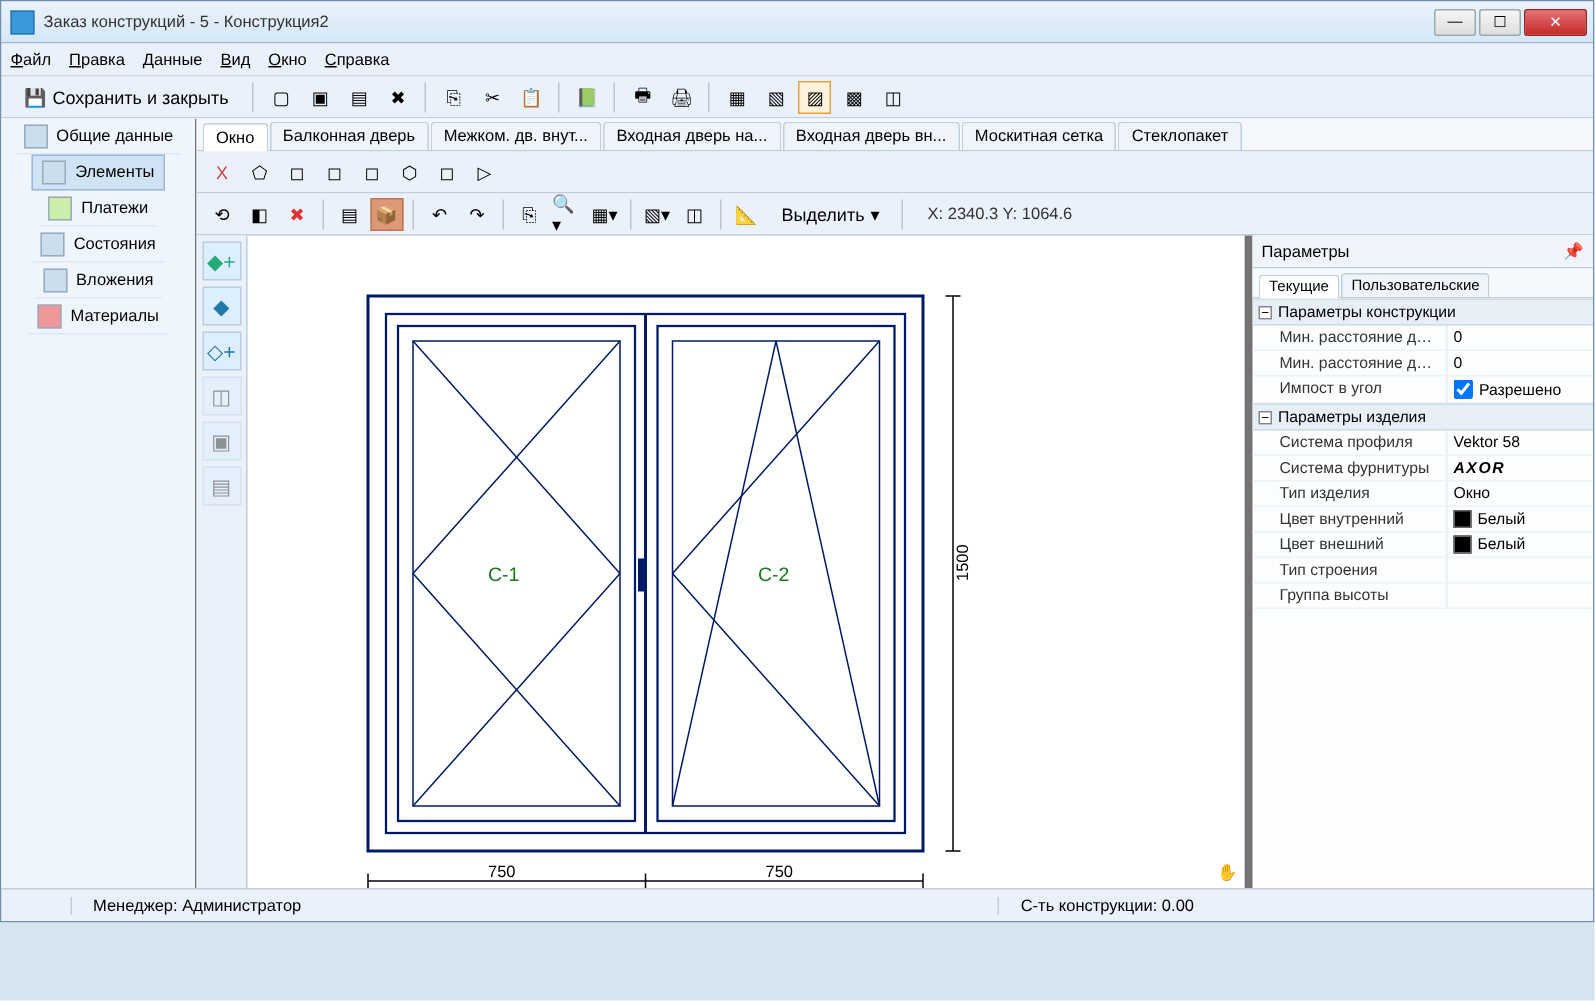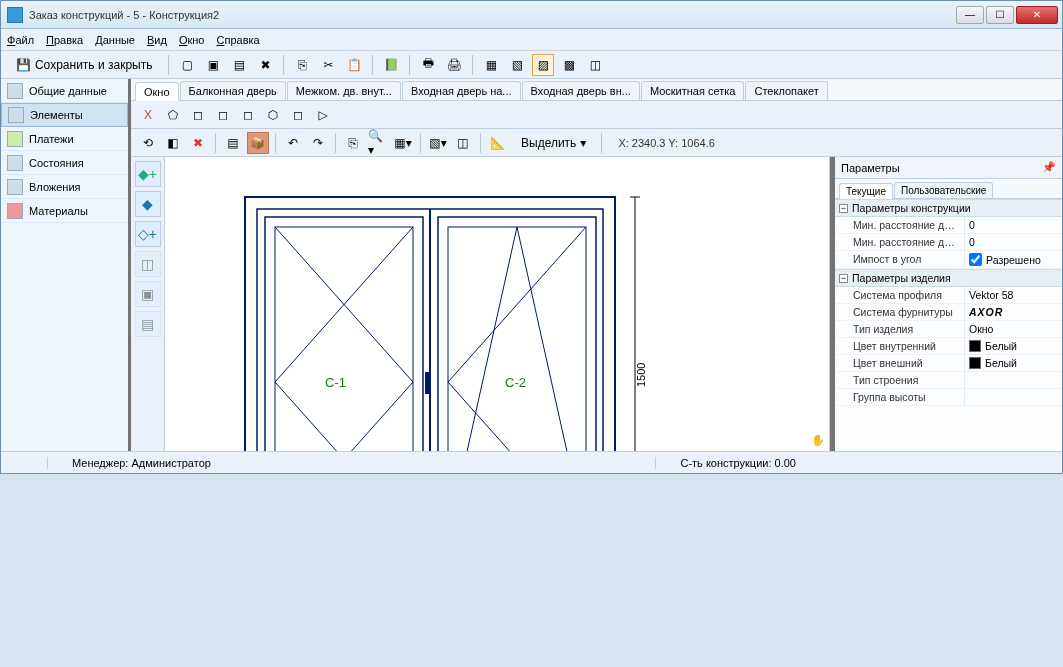--- a/index.html
+++ b/index.html
@@ -3,21 +3,21 @@
 <meta charset="utf-8">
 <style>
 * { box-sizing: border-box; margin: 0; padding: 0; }
 body {
   font-family: Tahoma, "Segoe UI", sans-serif;
   font-size: 11px;
   background: #d6e4f0;
   overflow: hidden;
 }
 .window {
-  width: 1063px; height: 474px;
+  width: 1063px; height: 615px;
   background: #fff;
   border: 1px solid #6f8eab;
   display: flex; flex-direction: column;
 }
 .titlebar {
   height: 28px;
   background: linear-gradient(#eaf3fb, #d5e7f7);
   display: flex; align-items: center;
   padding: 0 4px 0 6px;
   border-bottom: 1px solid #a0b8d0;
@@ -66,22 +66,22 @@
 .tbtn.txt { width: auto; padding: 0 8px; gap:4px; }
 .sep { width:1px; height:20px; background:#b8c6d6; margin:0 3px; }
 
 .body {
   flex: 1; display: flex; overflow: hidden;
   background: #fff;
 }
 .leftnav {
   width: 130px;
   background: #eef5fc;
-  border-right: 3px solid #737373;
-  display: flex; flex-direction: column;
+  border-right: 1px solid #737373;
+  display: flex; flex-direction: column; align-items: center;
 }
 .nav-item {
   height: 24px;
   display: flex; align-items: center;
   padding: 0 6px; gap: 6px;
   cursor: pointer;
   justify-content: flex-start;
   border-bottom: 1px solid #ddeaf5;
 }
 .nav-item.active { background: #d0e3f5; border:1px solid #9cb8d8; }
@@ -163,21 +163,21 @@
 .expander { width:9px; height:9px; border:1px solid #888; display:inline-flex; align-items:center; justify-content:center; font-size:9px; line-height:1; background:#fff;}
 
 .statusbar {
   height: 22px;
   background: #eaf1fa;
   border-top: 1px solid #c0cedd;
   display:flex; align-items:center;
   padding: 0 6px; gap: 40px;
   font-size: 11px;
 }
-.status-cell { border-left:1px solid #c0cedd; padding-left:24px; }
+.status-cell { border-left:1px solid #c0cedd; padding-left:14px; }
 </style>
 </head>
 <body>
 
 <div class="window">
   <div class="titlebar">
     <div class="app-icon"></div>
     <div class="title">Заказ конструкций - 5 - Конструкция2</div>
     <div class="win-btns">
       <div class="win-btn">—</div>

